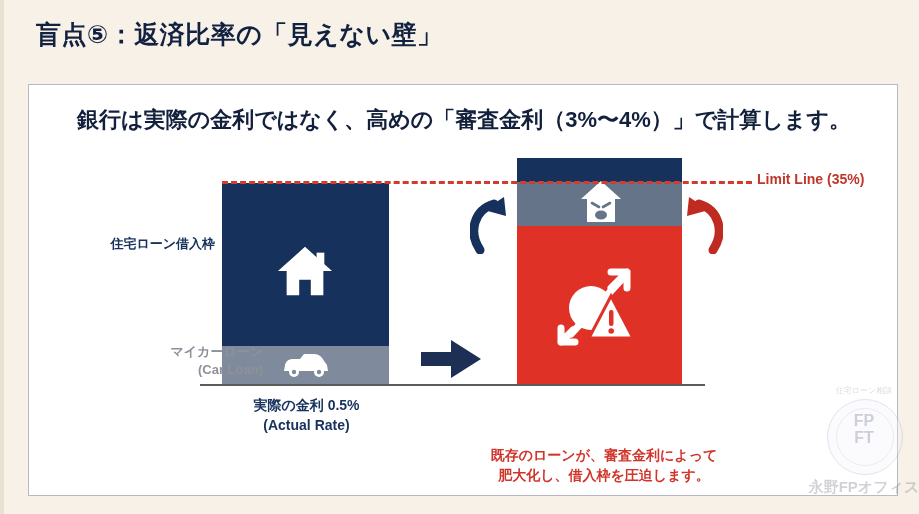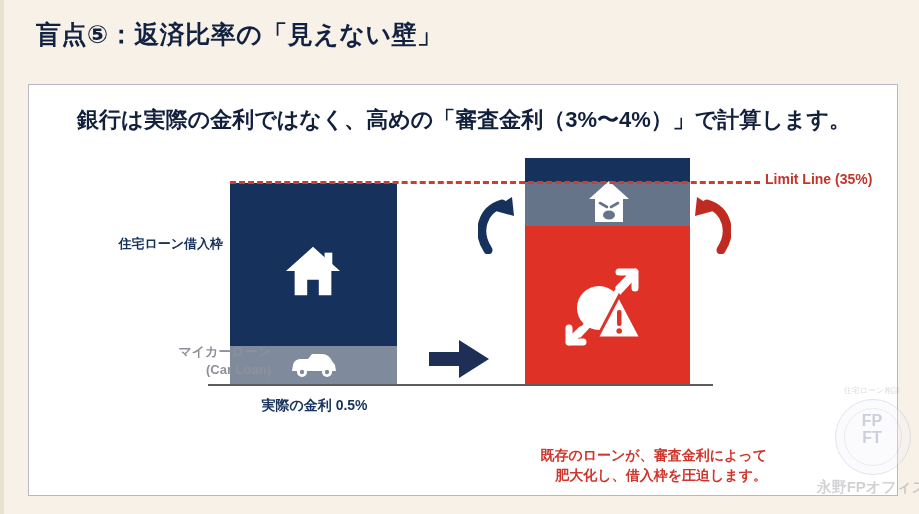--- a/index.html
+++ b/index.html
@@ -33,21 +33,21 @@
     box-sizing:border-box;
   }
   #lead{
     position:absolute;left:0;top:20px;width:870px;
     text-align:center;
     font-size:22px;font-weight:bold;color:#13203c;
     white-space:nowrap;
   }
   
   #chart{
-    position:absolute;left:8px;top:0;width:870px;height:412px;
+    position:absolute;left:0;top:0;width:870px;height:412px;
   }
   .baseline{
     position:absolute;left:171px;top:299px;width:505px;height:2px;
     background:#5c5c5c;
   }
   
   #bar-left-wrap{position:absolute;left:193px;top:98px;width:167px;height:201px;}
   #bar-left-mortgage{
     position:absolute;left:0;top:0;width:167px;height:163px;
     background:#16315c;
@@ -97,21 +97,21 @@
   
   #cap-left{
     position:absolute;left:190px;top:310px;width:175px;text-align:center;
     font-size:14px;font-weight:bold;color:#16315c;line-height:1.45;
   }
   #cap-right{
     position:absolute;left:455px;top:310px;width:235px;text-align:center;
     font-size:14px;font-weight:bold;color:#d0342a;line-height:1.45;
   }
   #cap-right-note{
-    position:absolute;left:420px;top:360px;width:310px;text-align:right;
+    position:absolute;left:420px;top:360px;width:310px;text-align:center;
     font-size:14px;font-weight:bold;color:#d0342a;line-height:1.45;
   }
   
   #watermark{
     position:absolute;left:770px;top:300px;width:130px;height:120px;
     opacity:0.30;
   }
   #wm-top{
     position:absolute;left:0;top:0;width:130px;text-align:center;
     font-size:8px;color:#8a8a94;white-space:nowrap;
@@ -210,20 +210,21 @@
       <div id="label-mortgage">
         <div>住宅ローン借入枠</div>
       </div>
       <div id="label-car">
         <div>マイカーローン</div>
         <div>(Car Loan)</div>
       </div>
 
       <div id="cap-left">
         <div>実際の金利 0.5%</div>
+        <div>(Actual Rate)</div>
       </div>
       <div id="cap-right-note">
         <div>既存のローンが、審査金利によって</div>
         <div>肥大化し、借入枠を圧迫します。</div>
       </div>
 
       <div id="watermark">
         <div id="wm-top">住宅ローン相談</div>
         <div id="wm-circle"></div>
         <div id="wm-inner"></div>

